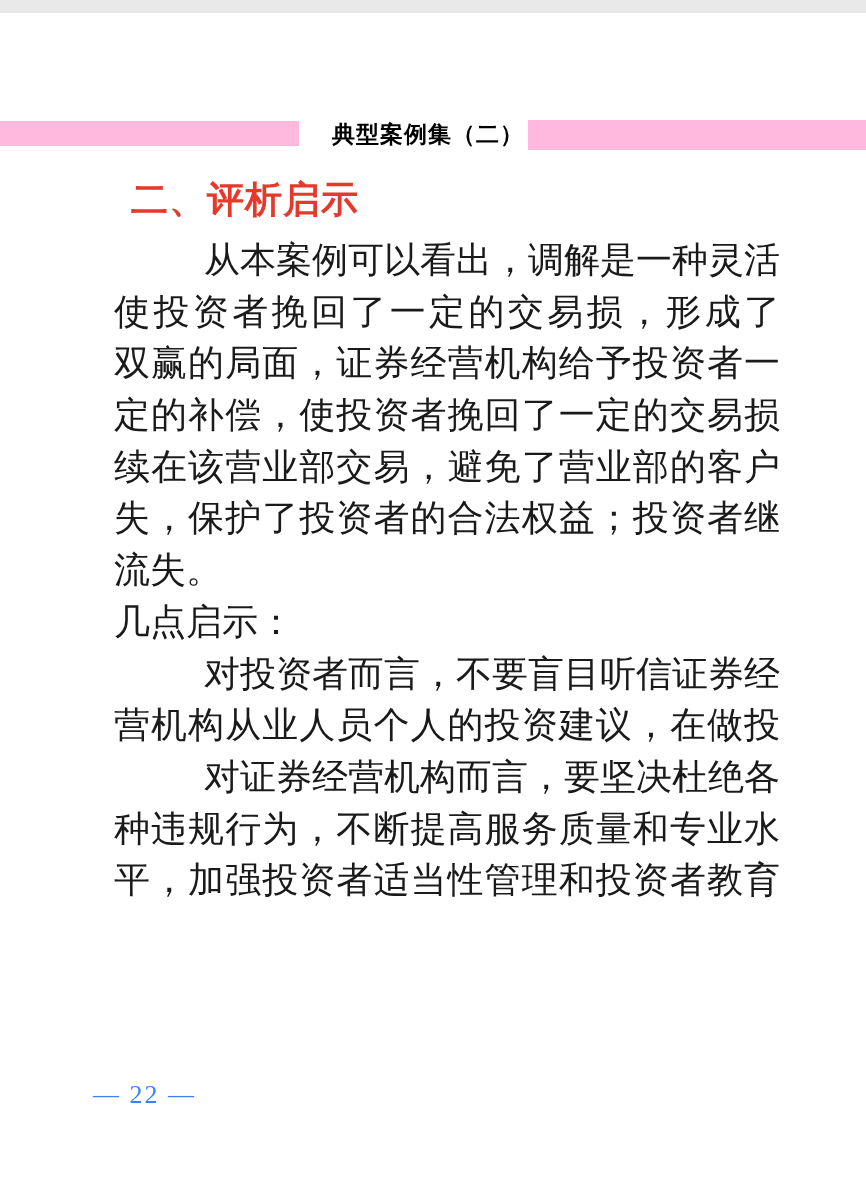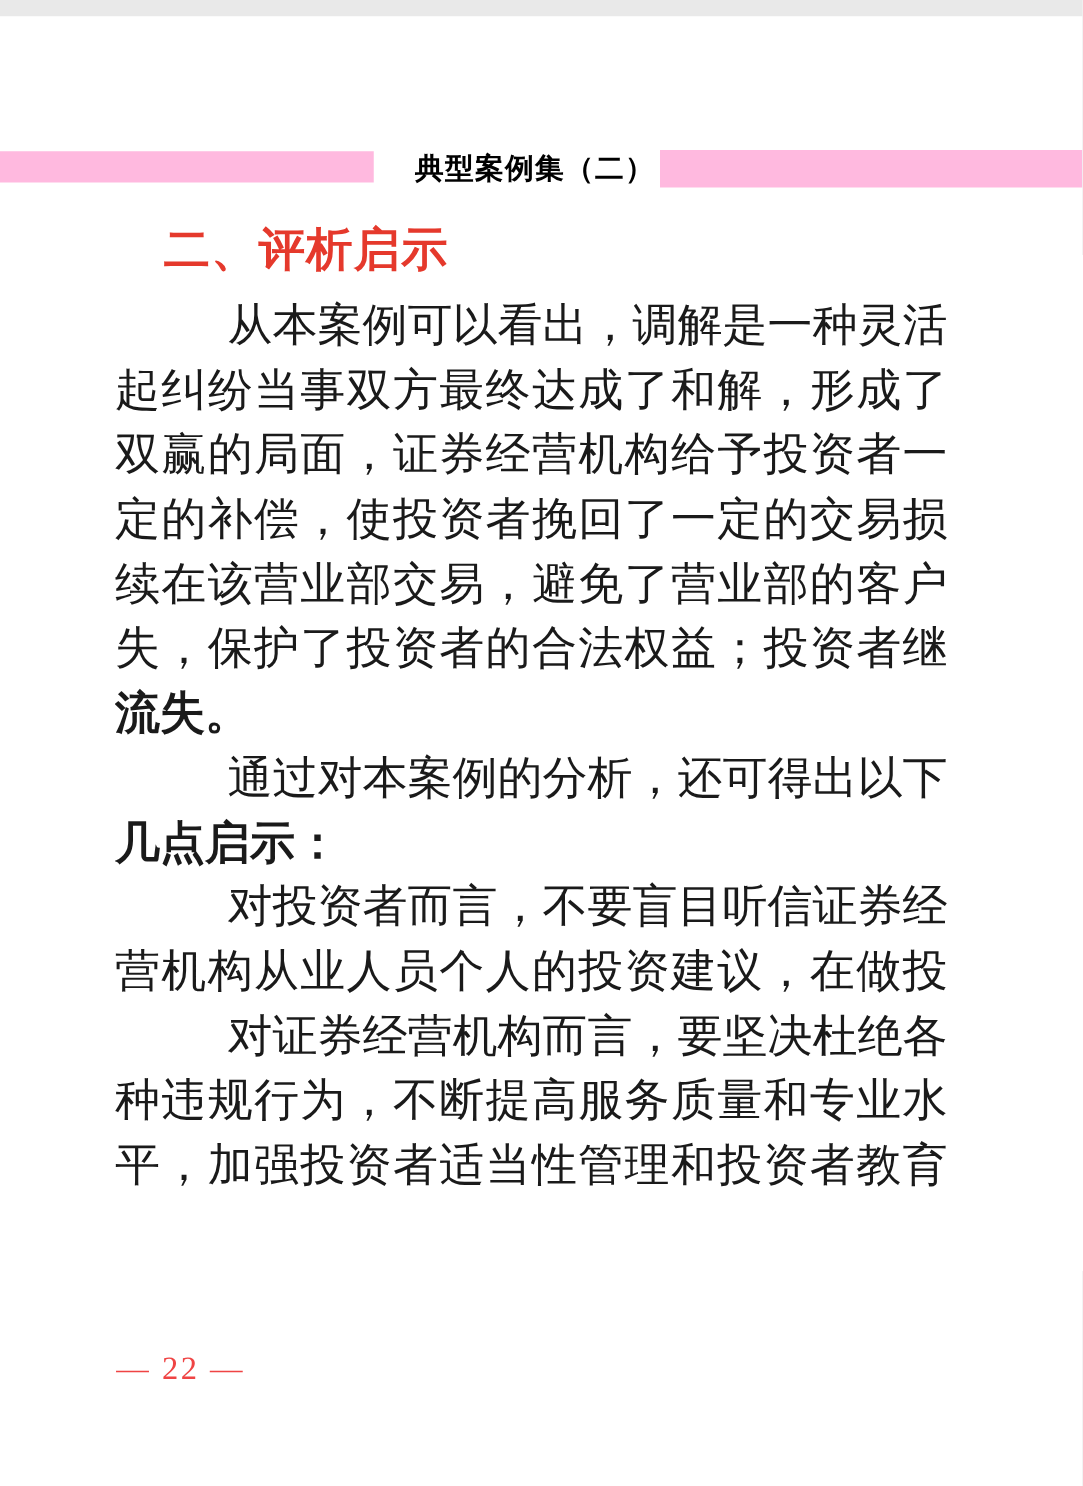--- a/index.html
+++ b/index.html
@@ -26,57 +26,56 @@
   
   .section-heading{
     position:absolute;left:131px;top:165px;
     font-family:"Liberation Sans", sans-serif;
     font-weight:bold;font-size:37px;line-height:44px;
     color:var(--red,#e5392c);
     letter-spacing:1px;white-space:nowrap;
   }
   
   .body-text{
-    position:absolute;left:92px;top:222px;width:666px;
+    position:absolute;left:114px;top:222px;width:666px;
     font-size:36px;line-height:51.7px;color:var(--ink,#1a1a1a);
   }
   .line{
     text-align:justify;
     text-align-last:justify;
     height:51.7px;overflow:hidden;white-space:nowrap;
   }
   .line.indent{padding-left:90px;}
-  .line.end{text-align-last:left;font-weight:bold;}
+  .line.end{text-align-last:left;}
   
   .page-number{
     position:absolute;left:93px;top:1066px;
-    font-size:26px;line-height:32px;color:#ef4444;
+    font-size:26px;line-height:32px;color:#3b82f6;
     letter-spacing:2px;white-space:nowrap;
   }
 </style>
 </head>
 <body>
 
 <div class="page" style="--pink: #ffb9df; --red: #e5392c; --ink: #1a1a1a;">
 
   <div class="bar bar-left"></div>
   <div class="bar bar-right"></div>
   <div class="header-title">典型案例集（二）</div>
 
   <div class="section-heading">二、评析启示</div>
 
   <div class="body-text">
     <div class="line indent">从本案例可以看出，调解是一种灵活</div>
-    <div class="line">起纠纷当事双方最终达成了和解，形成了</div>
+    <div class="line">使投资者挽回了一定的交易损，形成了</div>
     <div class="line">双赢的局面，证券经营机构给予投资者一</div>
     <div class="line">定的补偿，使投资者挽回了一定的交易损</div>
     <div class="line">续在该营业部交易，避免了营业部的客户</div>
     <div class="line">失，保护了投资者的合法权益；投资者继</div>
     <div class="line end">流失。</div>
-    <div class="line indent">通过对本案例的分析，还可得出以下</div>
     <div class="line end">几点启示：</div>
     <div class="line indent">对投资者而言，不要盲目听信证券经</div>
     <div class="line">营机构从业人员个人的投资建议，在做投</div>
     <div class="line indent">对证券经营机构而言，要坚决杜绝各</div>
     <div class="line">种违规行为，不断提高服务质量和专业水</div>
     <div class="line">平，加强投资者适当性管理和投资者教育</div>
   </div>
 
   <div class="page-number">— 22 —</div>
 

